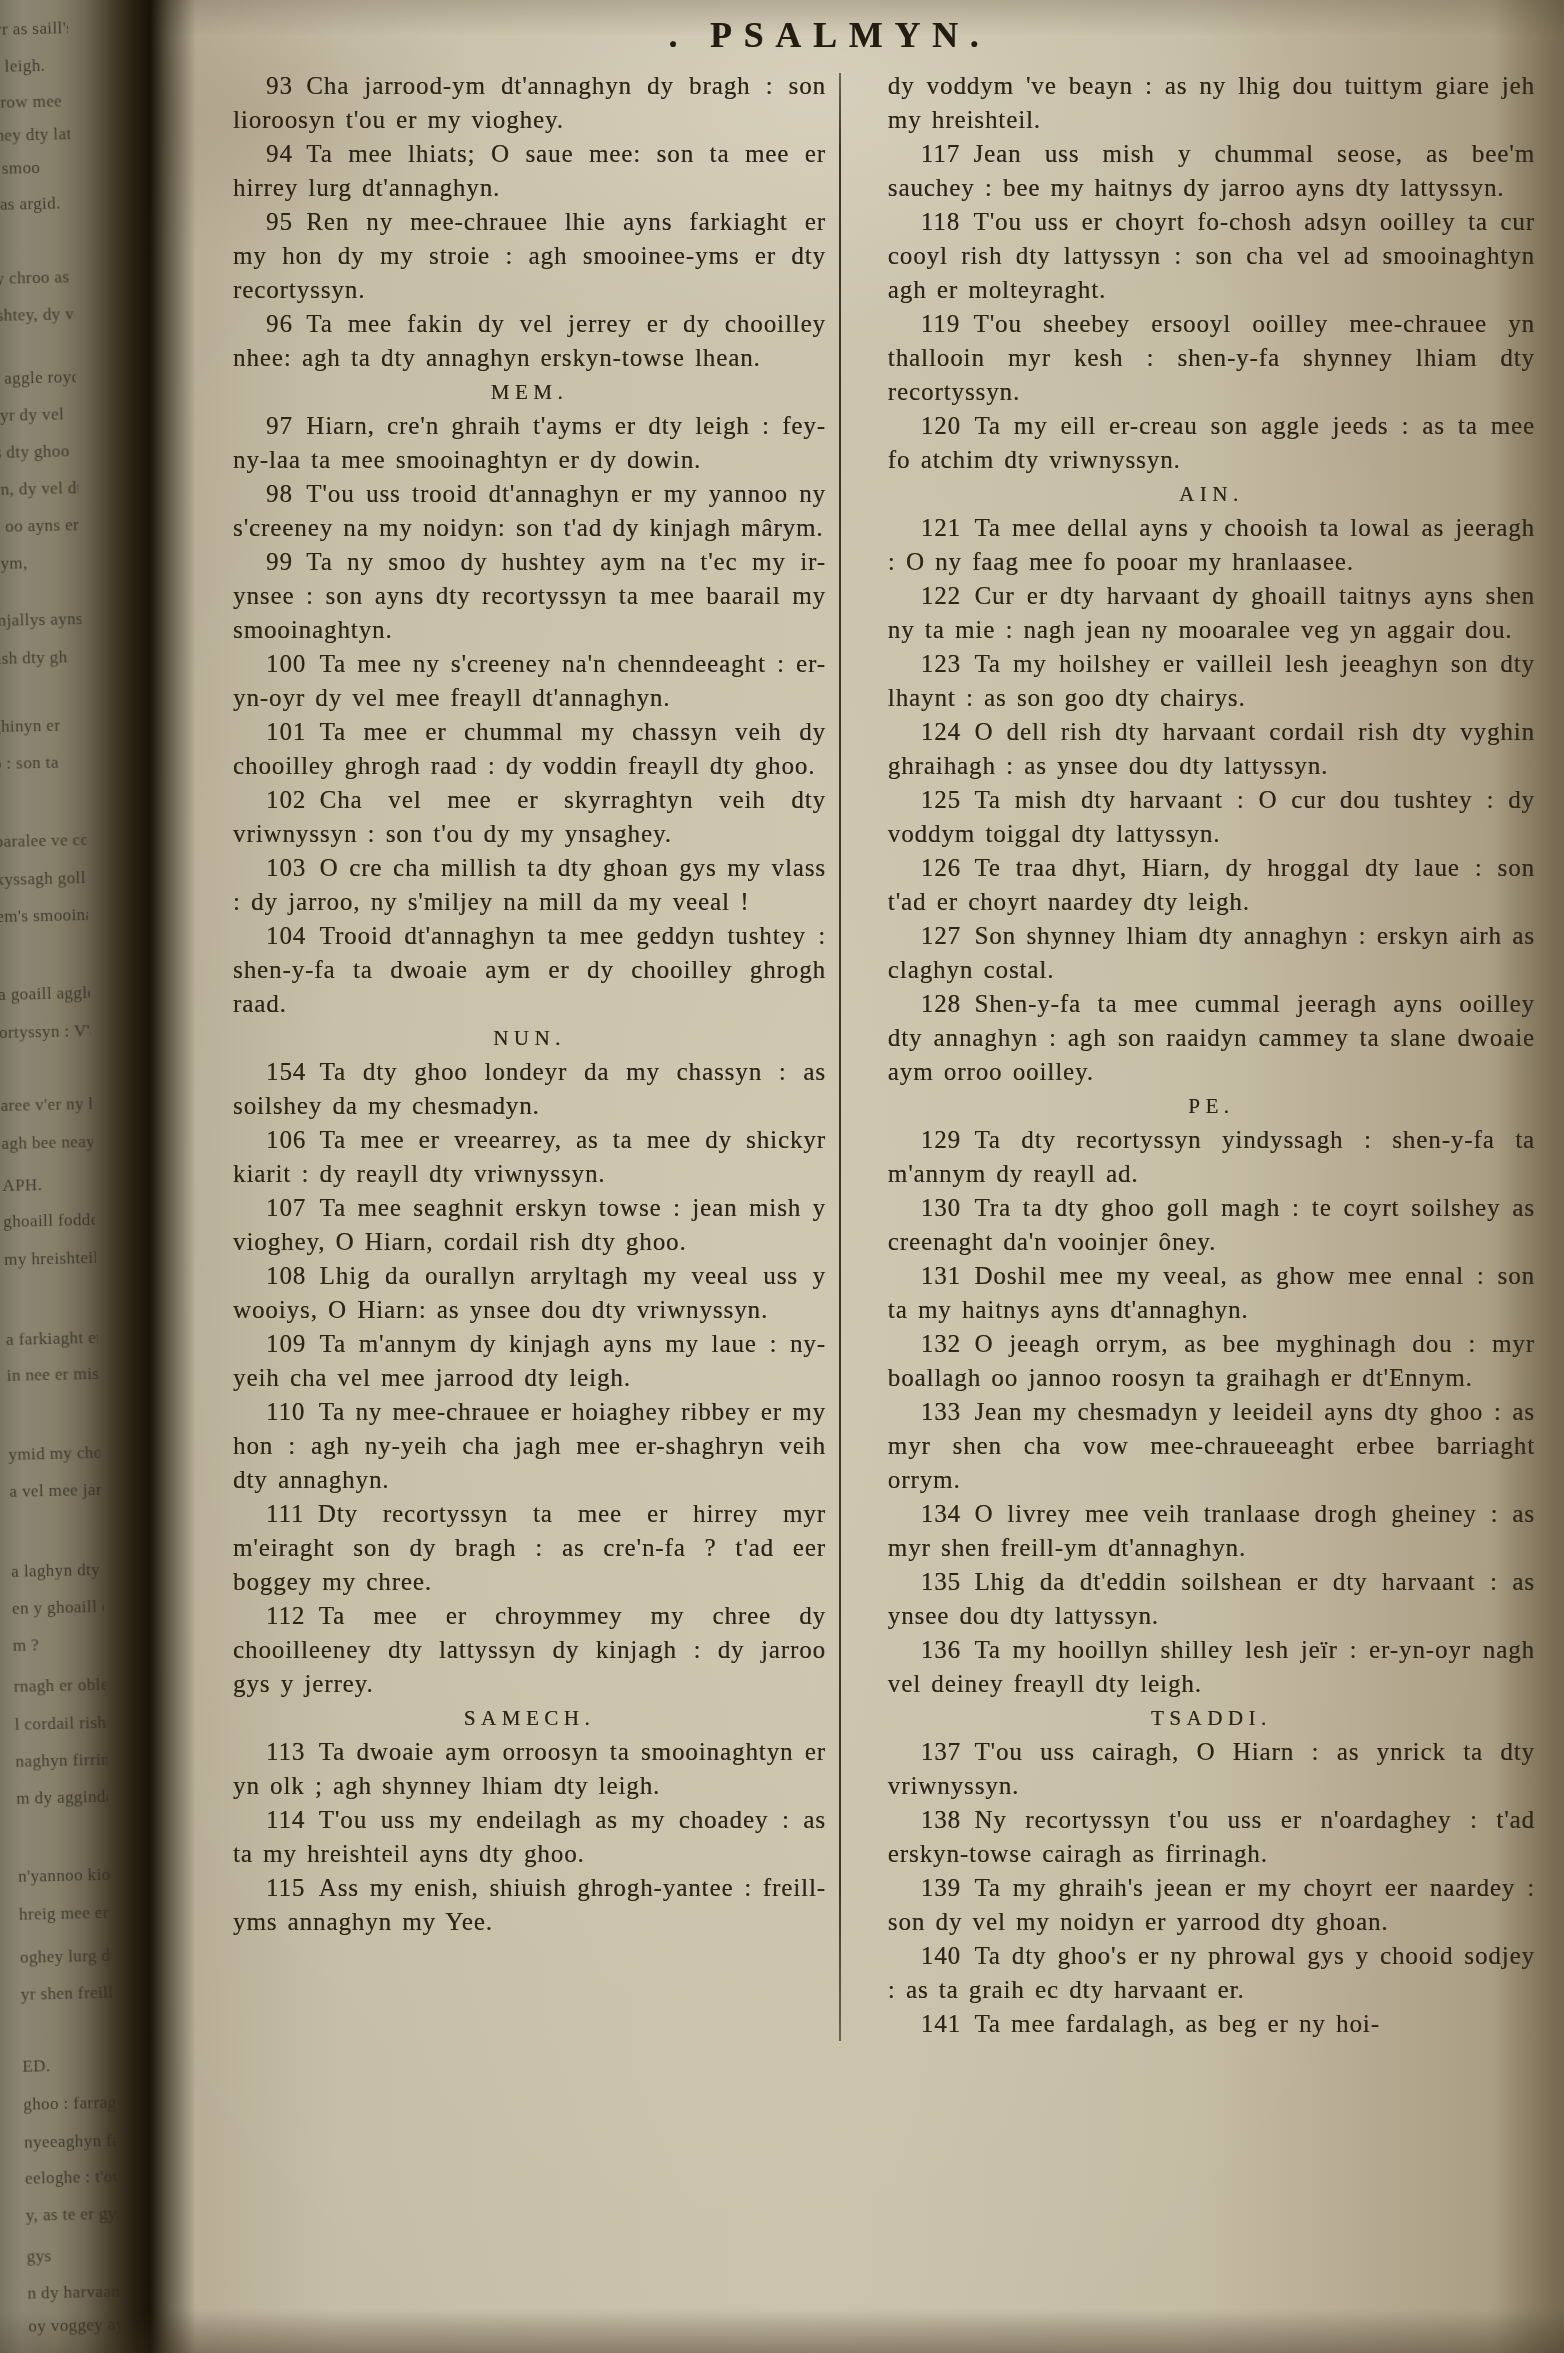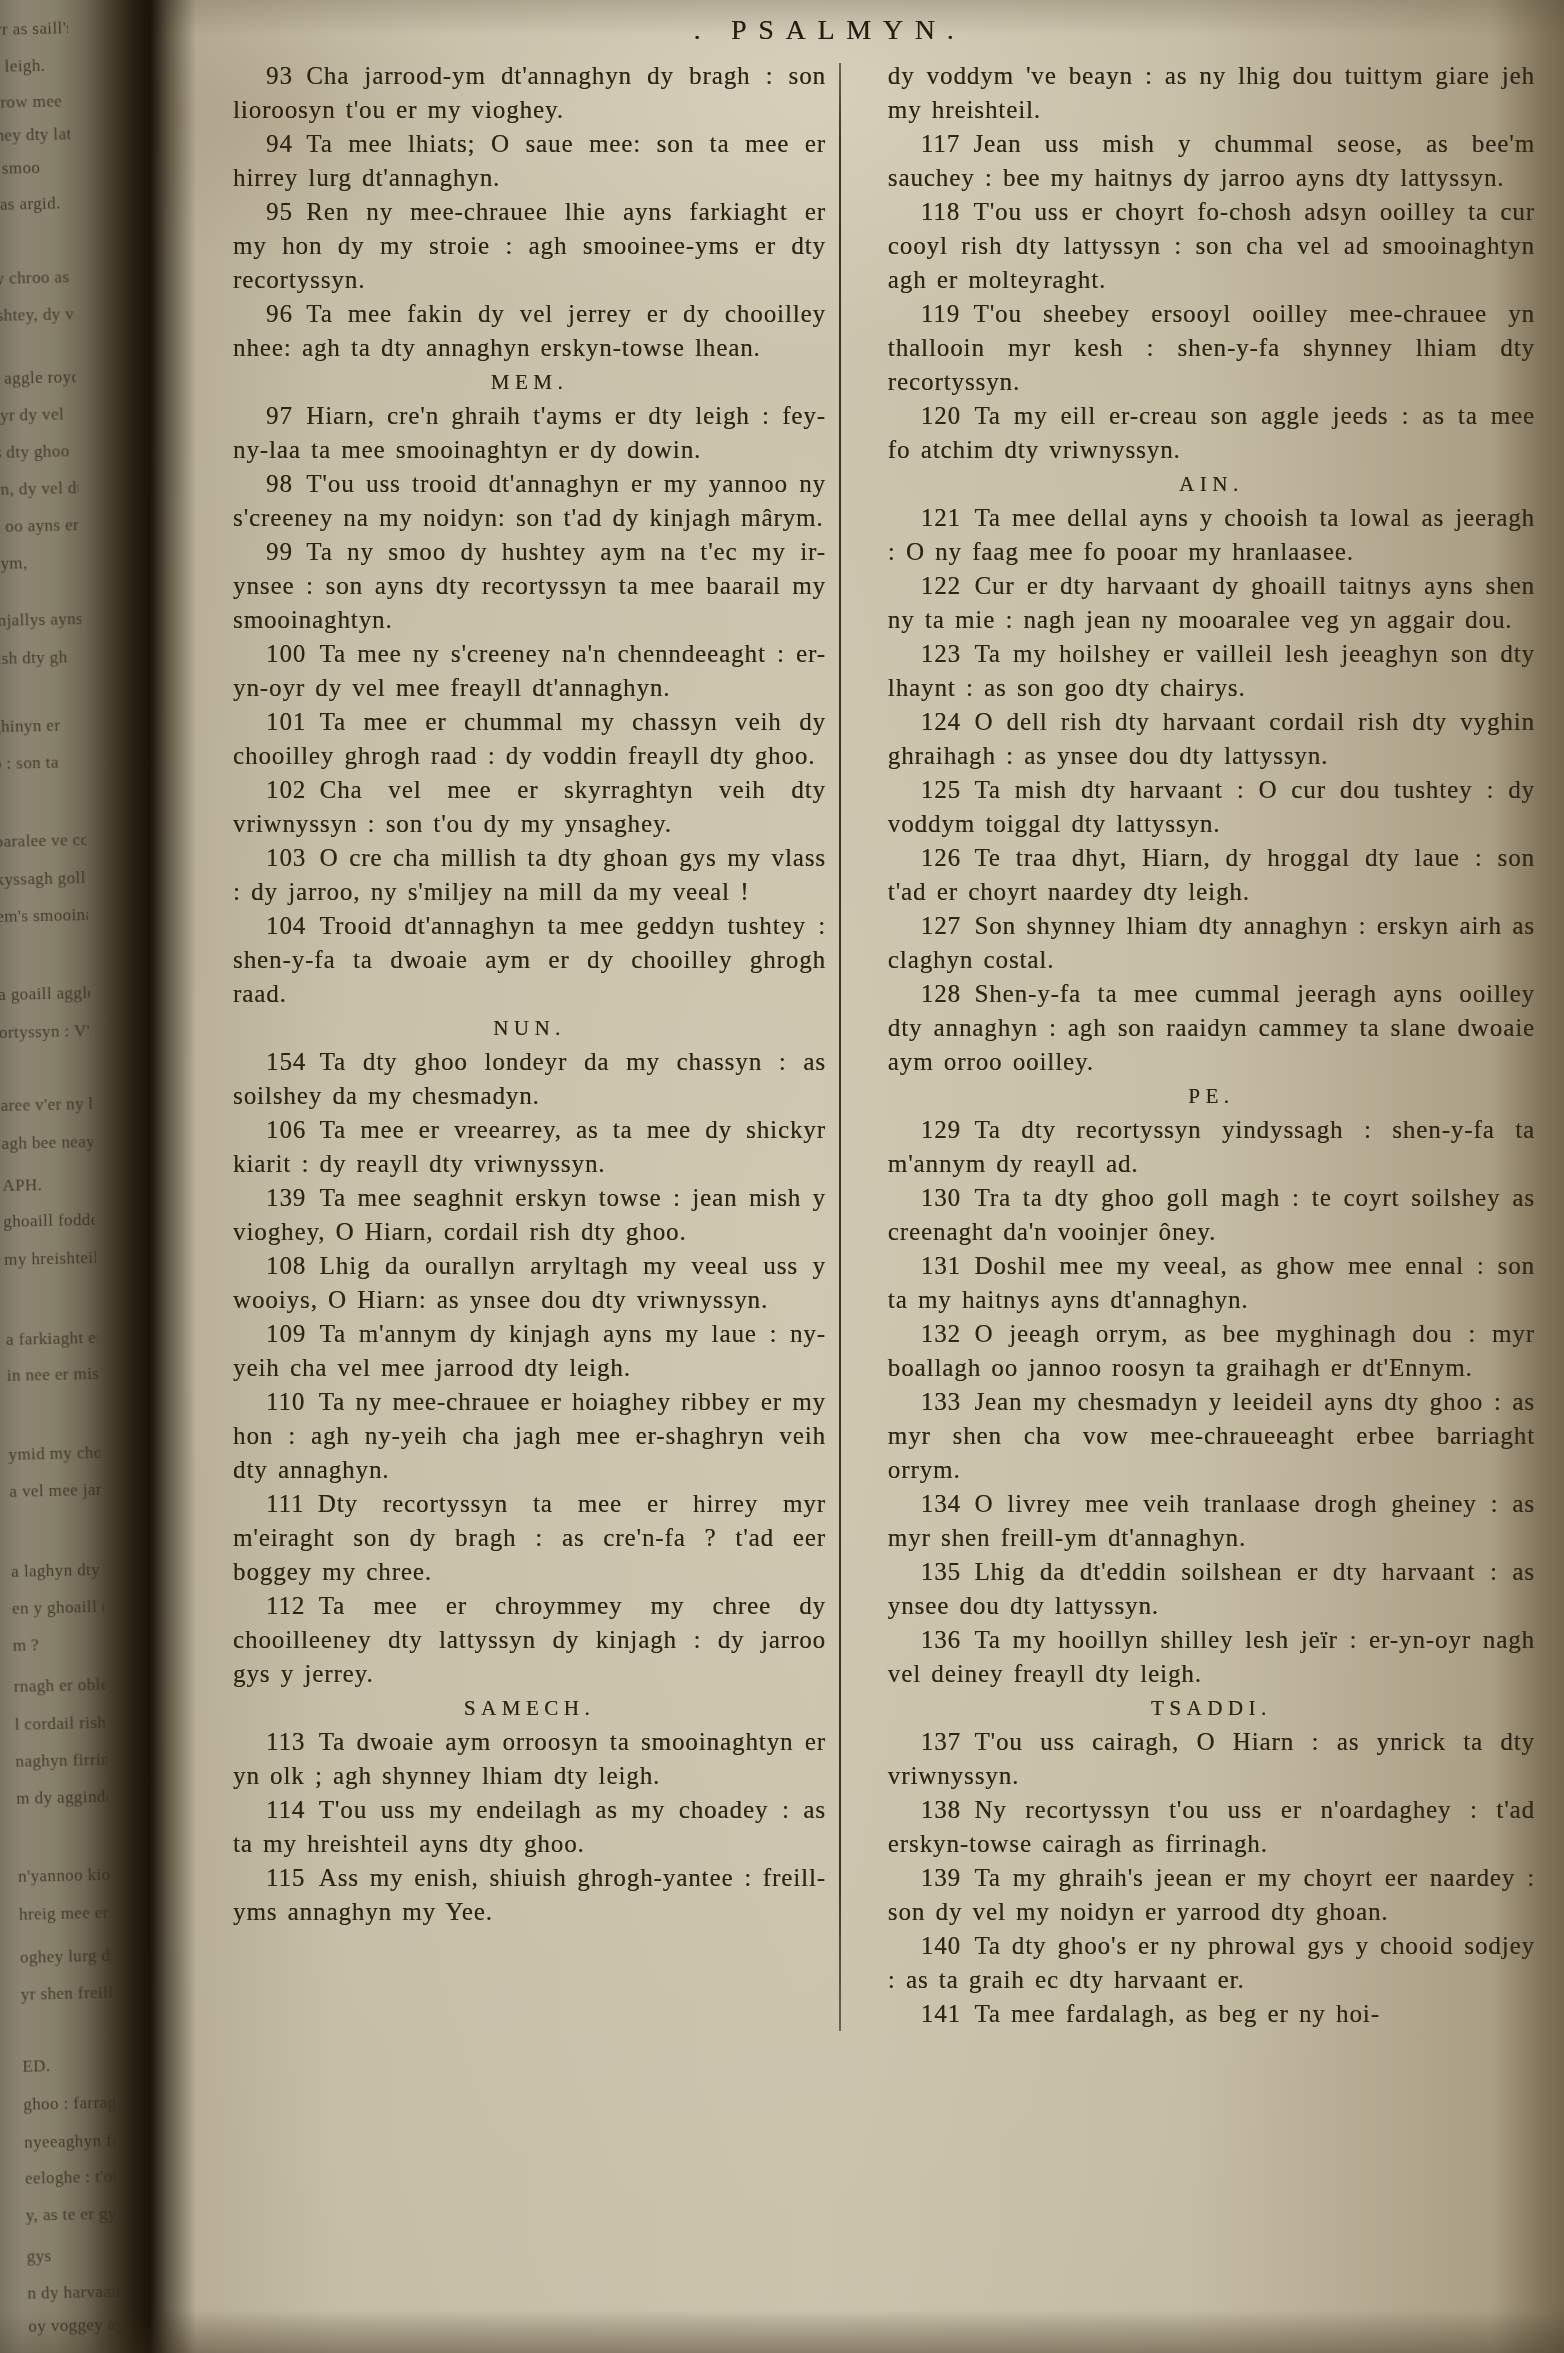--- a/index.html
+++ b/index.html
@@ -33,22 +33,22 @@
   .frag {
     position:absolute; left:2.3px; white-space:nowrap;
     font-size:17px; color:#352d1f; opacity:.82;
     filter:blur(0.4px); letter-spacing:0.4px;
   }
 
   
   .content { position:absolute; left:200px; top:14px; width:1335px; }
 
   .running-head {
-    text-align:center; font-weight:normal; color:#241c10;
-    font-size:28px; letter-spacing:11.7px;
+    text-align:center; font-weight:bold; color:#241c10;
+    font-size:36px; letter-spacing:11.7px;
     transform:translateX(-38px);
     text-shadow:0.3px 0.3px 0.5px rgba(36,28,16,0.55);
   }
 
   .cols { display:flex; margin-top:12.5px; }
   .col { width:626px; }
   .col.right { flex:1; }
   .divider {
     width:2.3px; margin:4.7px 14px 0 12.5px; align-self:stretch;
     background:linear-gradient(to bottom, #6a6350 0%, #3c3526 4%, #3c3526 92%, #6a6350 100%);
@@ -146,21 +146,21 @@
           <p class="verse">98 T'ou uss trooid dt'annaghyn er my yannoo ny s'creeney na my noidyn: son t'ad dy kinjagh mârym.</p>
           <p class="verse">99 Ta ny smoo dy hushtey aym na t'ec my ir-ynsee : son ayns dty recortyssyn ta mee baarail my smooinaghtyn.</p>
           <p class="verse">100 Ta mee ny s'creeney na'n chenndeeaght : er-yn-oyr dy vel mee freayll dt'annaghyn.</p>
           <p class="verse">101 Ta mee er chummal my chassyn veih dy chooilley ghrogh raad : dy voddin freayll dty ghoo.</p>
           <p class="verse">102 Cha vel mee er skyrraghtyn veih dty vriwnyssyn : son t'ou dy my ynsaghey.</p>
           <p class="verse">103 O cre cha millish ta dty ghoan gys my vlass : dy jarroo, ny s'miljey na mill da my veeal !</p>
           <p class="verse">104 Trooid dt'annaghyn ta mee geddyn tushtey : shen-y-fa ta dwoaie aym er dy chooilley ghrogh raad.</p>
           <div class="section-heading">NUN.</div>
           <p class="verse">154 Ta dty ghoo londeyr da my chassyn : as soilshey da my chesmadyn.</p>
           <p class="verse">106 Ta mee er vreearrey, as ta mee dy shickyr kiarit : dy reayll dty vriwnyssyn.</p>
-          <p class="verse">139 Ta mee seaghnit erskyn towse : jean mish y vioghey, O Hiarn, cordail rish dty ghoo.</p>
+          <p class="verse">107 Ta mee seaghnit erskyn towse : jean mish y vioghey, O Hiarn, cordail rish dty ghoo.</p>
           <p class="verse">108 Lhig da ourallyn arryltagh my veeal uss y wooiys, O Hiarn: as ynsee dou dty vriwnyssyn.</p>
           <p class="verse">109 Ta m'annym dy kinjagh ayns my laue : ny-yeih cha vel mee jarrood dty leigh.</p>
           <p class="verse">110 Ta ny mee-chrauee er hoiaghey ribbey er my hon : agh ny-yeih cha jagh mee er-shaghryn veih dty annaghyn.</p>
           <p class="verse">111 Dty recortyssyn ta mee er hirrey myr m'eiraght son dy bragh : as cre'n-fa ? t'ad eer boggey my chree.</p>
           <p class="verse">112 Ta mee er chroymmey my chree dy chooilleeney dty lattyssyn dy kinjagh : dy jarroo gys y jerrey.</p>
           <div class="section-heading">SAMECH.</div>
           <p class="verse">113 Ta dwoaie aym orroosyn ta smooinaghtyn er yn olk ; agh shynney lhiam dty leigh.</p>
           <p class="verse">114 T'ou uss my endeilagh as my choadey : as ta my hreishteil ayns dty ghoo.</p>
           <p class="verse">115 Ass my enish, shiuish ghrogh-yantee : freill-yms annaghyn my Yee.</p>
         </div>

